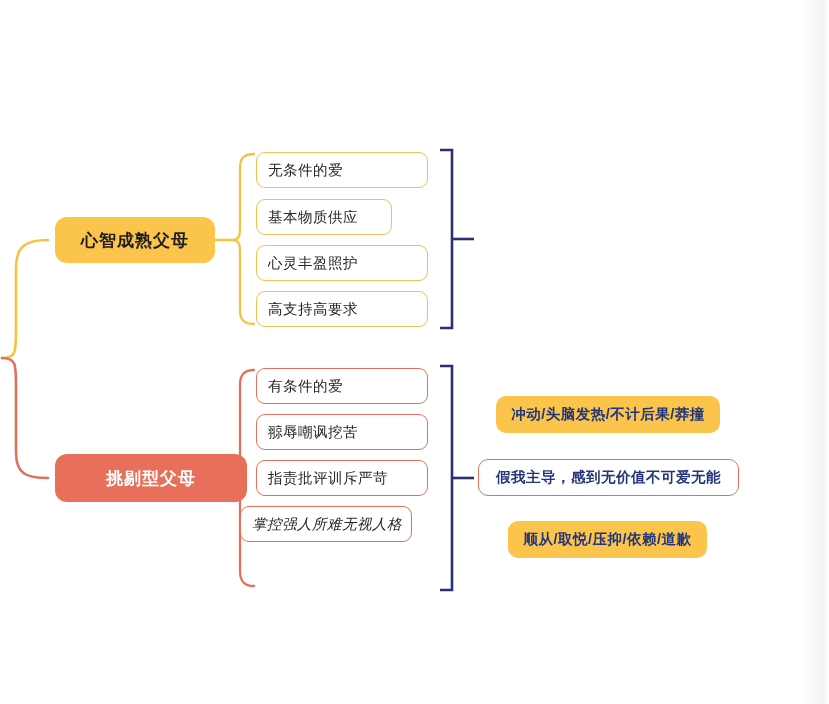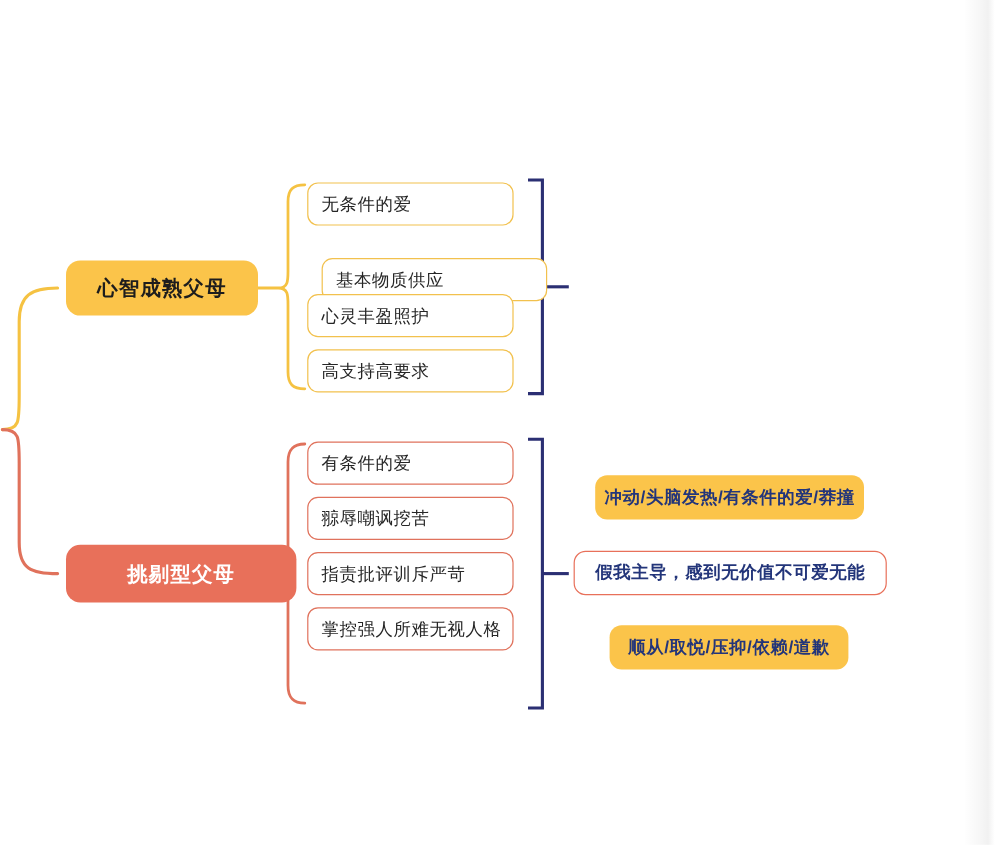--- a/index.html
+++ b/index.html
@@ -133,30 +133,30 @@
 
     <path d="M 440 366 L 452 366 L 452 590 L 440 590" fill="none" stroke="#2B2F73" stroke-width="2.6" stroke-linejoin="miter"></path>
     <path d="M 452 478 L 474 478" fill="none" stroke="#2B2F73" stroke-width="2.6"></path>
   </svg>
 
   <div class="root-node amber" style="left:55px; top:217px; width:160px; height:46px;">心智成熟父母</div>
 
   <div class="root-node coral" style="left:55px; top:454px; width:192px; height:48px;">挑剔型父母</div>
 
   <div class="leaf amber" style="left:256px; top:152px; width:172px; height:36px;">无条件的爱</div>
-  <div class="leaf amber" style="left:268px; top:199px; width:188px; height:36px;margin-top:16px;">基本物质供应</div>
+  <div class="leaf amber" style="left:256px; top:199px; width:136px; height:36px;">基本物质供应</div>
   <div class="leaf amber" style="left:256px; top:245px; width:172px; height:36px;">心灵丰盈照护</div>
   <div class="leaf amber" style="left:256px; top:291px; width:172px; height:36px;">高支持高要求</div>
 
   <div class="leaf coral" style="left:256px; top:368px; width:172px; height:36px;">有条件的爱</div>
   <div class="leaf coral" style="left:256px; top:460px; width:172px; height:36px;">指责批评训斥严苛</div>
   <div class="leaf coral" style="left:256px; top:414px; width:172px; height:36px;">翞辱嘲讽挖苦</div>
-  <div class="leaf coral" style="left:256px; top:506px; width:172px; height:36px;">掌控强人所难无视人格</div>
+  <div class="leaf coral" style="left:240px; top:506px; width:172px; height:36px;font-style:italic;">掌控强人所难无视人格</div>
 
 
-  <div class="outcome filled" style="left:496px; top:396px; width:224px; height:37px;">冲动/头脑发热/有条件的爱/莽撞</div>
+  <div class="outcome filled" style="left:496px; top:396px; width:224px; height:37px;">冲动/头脑发热/不计后果/莽撞</div>
 
   <div class="outcome outlined" style="left:478px; top:459px; width:261px; height:37px;">假我主导，感到无价值不可爱无能</div>
 
   <div class="outcome filled" style="left:508px; top:521px; width:199px; height:37px;">顺从/取悦/压抑/依赖/道歉</div>
 
   <div id="right-gutter"></div>
 </div>
 
 </body></html>

